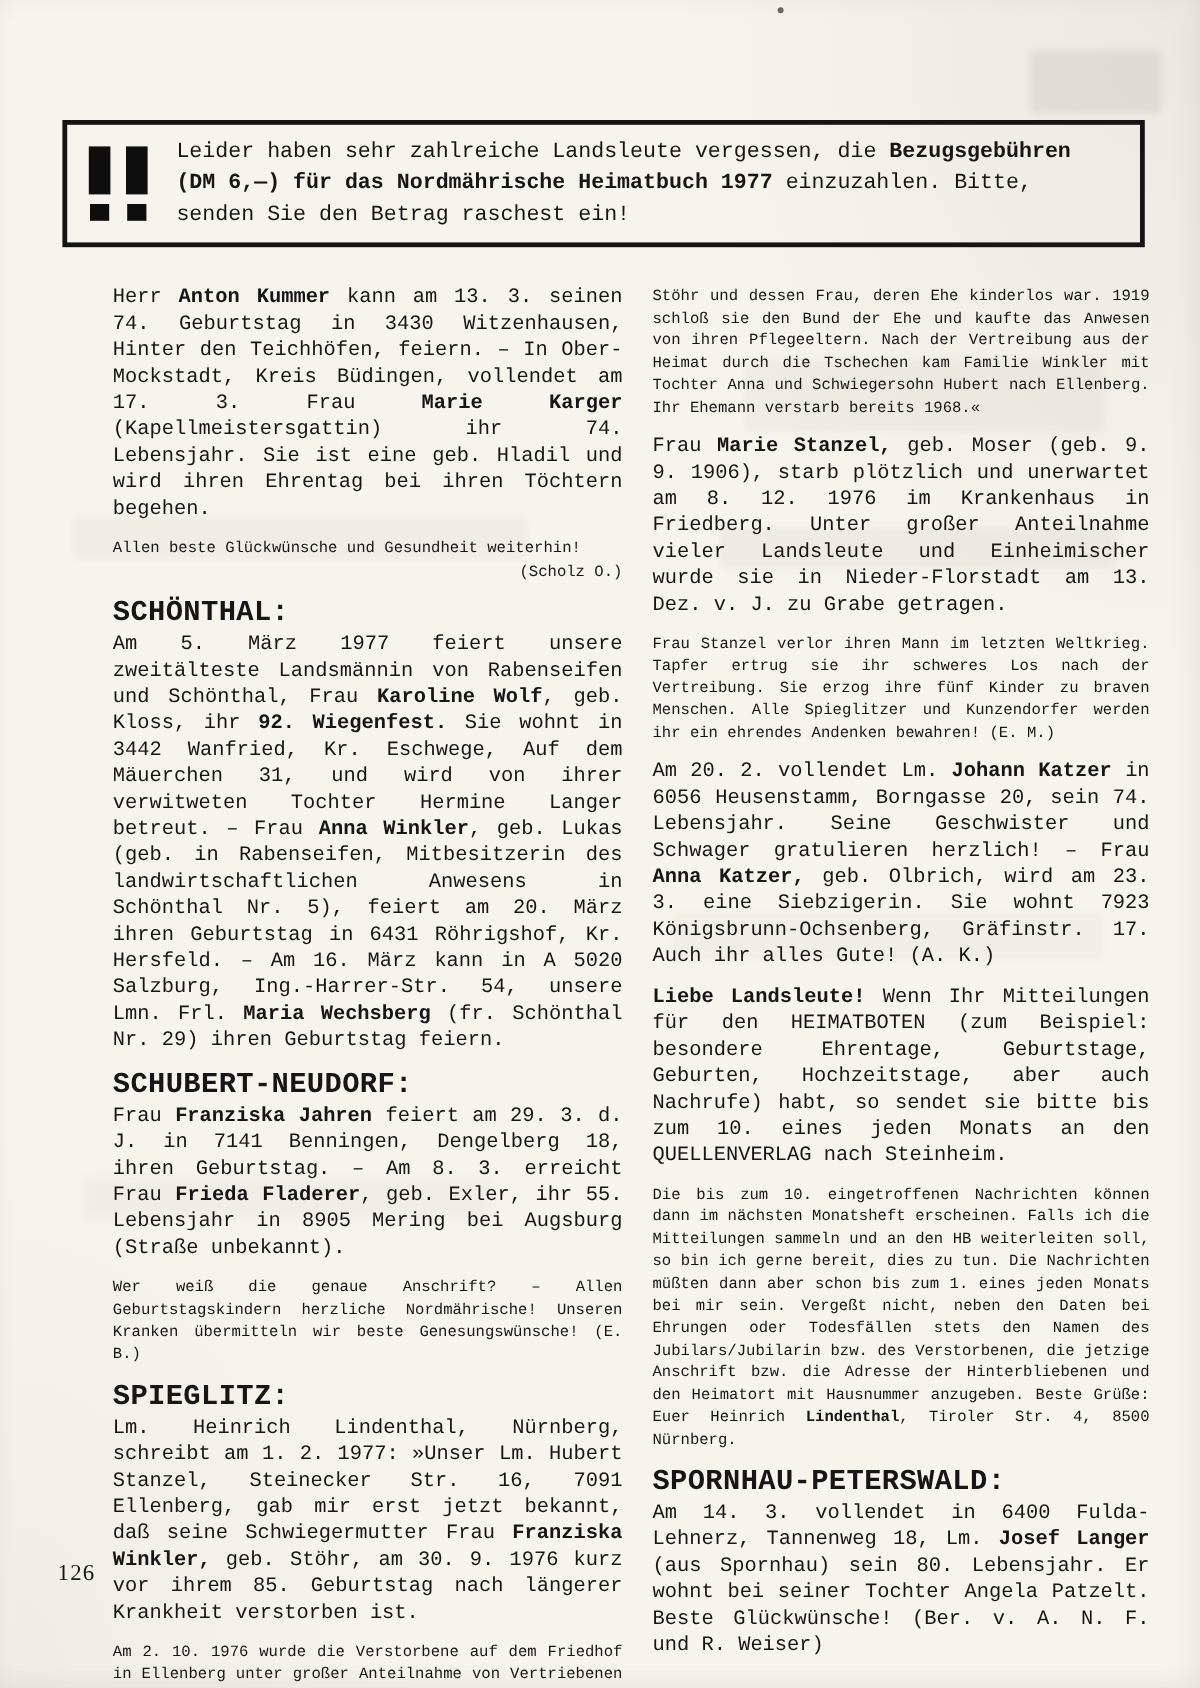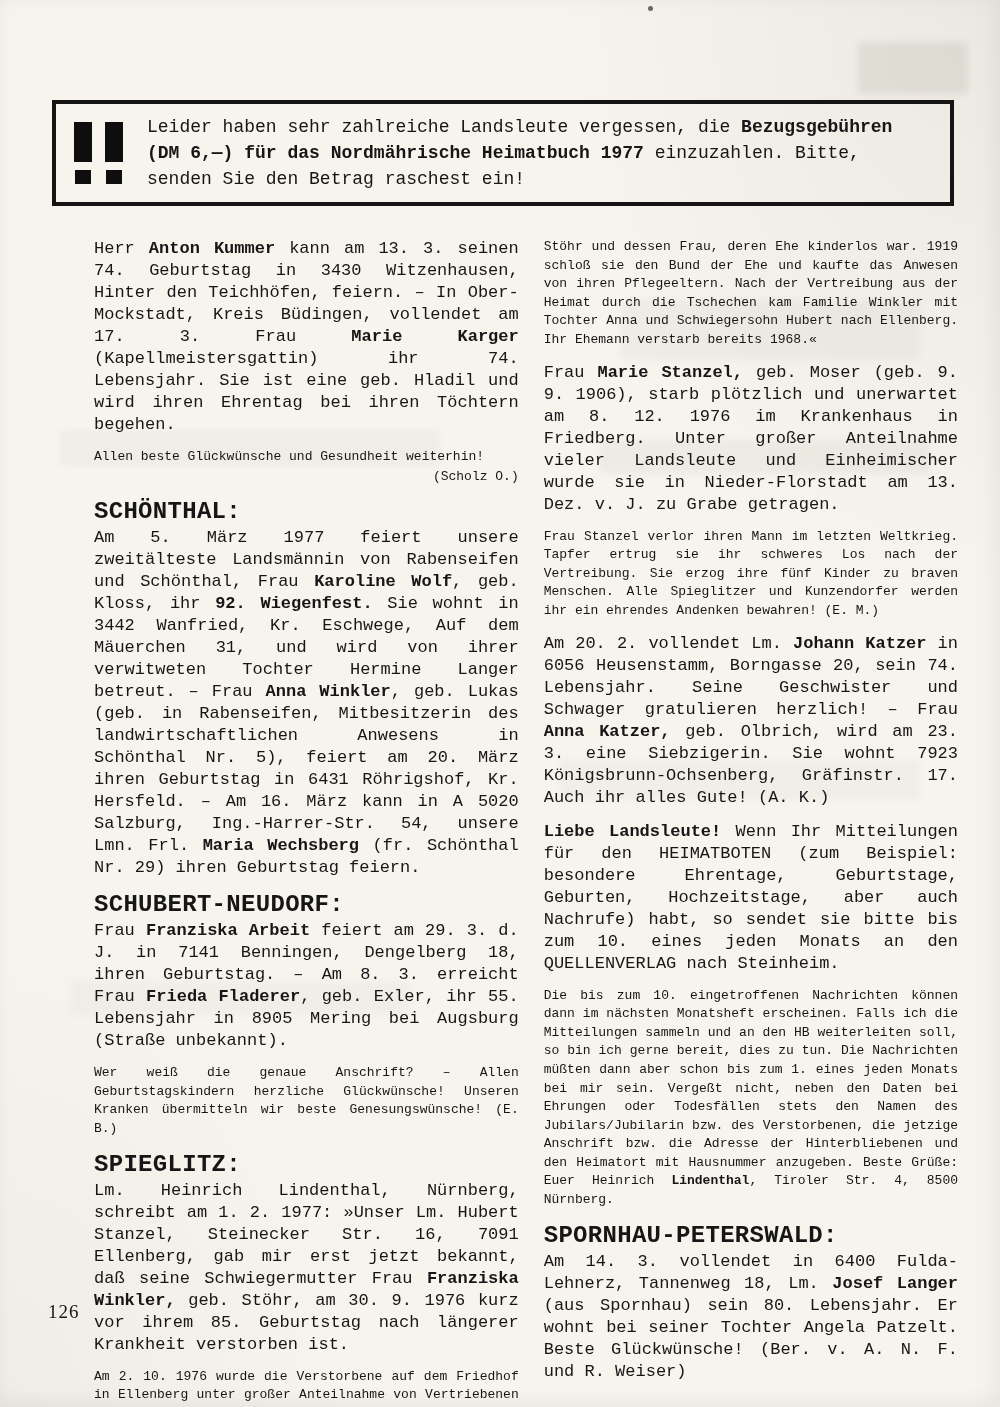--- a/index.html
+++ b/index.html
@@ -87,22 +87,22 @@
     </div>
 
     <div class="columns">
       <div class="col col-left" id="col-left">
           <p class="body-text">Herr <b>Anton Kummer</b> kann am 13. 3. seinen 74. Geburtstag in 3430 Witzenhausen, Hinter den Teichhöfen, feiern. – In Ober-Mockstadt, Kreis Büdingen, vollendet am 17. 3. Frau <b>Marie Karger</b> (Kapellmeistersgattin) ihr 74. Lebensjahr. Sie ist eine geb. Hladil und wird ihren Ehrentag bei ihren Töchtern begehen.</p>
           <p class="fine-print">Allen beste Glückwünsche und Gesundheit weiterhin!</p>
           <p class="fine-print align-right">(Scholz O.)</p>
           <h3 class="section-heading">SCHÖNTHAL:</h3>
           <p class="body-text">Am 5. März 1977 feiert unsere zweitälteste Landsmännin von Rabenseifen und Schönthal, Frau <b>Karoline Wolf</b>, geb. Kloss, ihr <b>92. Wiegenfest.</b> Sie wohnt in 3442 Wanfried, Kr. Eschwege, Auf dem Mäuerchen 31, und wird von ihrer verwitweten Tochter Hermine Langer betreut. – Frau <b>Anna Winkler</b>, geb. Lukas (geb. in Rabenseifen, Mitbesitzerin des landwirtschaftlichen Anwesens in Schönthal Nr. 5), feiert am 20. März ihren Geburtstag in 6431 Röhrigshof, Kr. Hersfeld. – Am 16. März kann in A 5020 Salzburg, Ing.-Harrer-Str. 54, unsere Lmn. Frl. <b>Maria Wechsberg</b> (fr. Schönthal Nr. 29) ihren Geburtstag feiern.</p>
           <h3 class="section-heading">SCHUBERT-NEUDORF:</h3>
-          <p class="body-text">Frau <b>Franziska Arbeit</b> feiert am 29. 3. d. J. in 7141 Benningen, Dengelberg 18, ihren Geburtstag. – Am 8. 3. erreicht Frau <b>Frieda Fladerer</b>, geb. Exler, ihr 55. Lebensjahr in 8905 Mering bei Augsburg (Straße unbekannt).</p>
-          <p class="fine-print">Wer weiß die genaue Anschrift? – Allen Geburtstagskindern herzliche Glückwünsche! Unseren Kranken übermitteln wir beste Genesungswünsche! (E. B.)</p>
+          <p class="body-text">Frau <b>Franziska Jahren</b> feiert am 29. 3. d. J. in 7141 Benningen, Dengelberg 18, ihren Geburtstag. – Am 8. 3. erreicht Frau <b>Frieda Fladerer</b>, geb. Exler, ihr 55. Lebensjahr in 8905 Mering bei Augsburg (Straße unbekannt).</p>
+          <p class="fine-print">Wer weiß die genaue Anschrift? – Allen Geburtstagskindern herzliche Nordmährische! Unseren Kranken übermitteln wir beste Genesungswünsche! (E. B.)</p>
           <h3 class="section-heading">SPIEGLITZ:</h3>
           <p class="body-text">Lm. Heinrich Lindenthal, Nürnberg, schreibt am 1. 2. 1977: »Unser Lm. Hubert Stanzel, Steinecker Str. 16, 7091 Ellenberg, gab mir erst jetzt bekannt, daß seine Schwiegermutter Frau <b>Franziska Winkler,</b> geb. Stöhr, am 30. 9. 1976 kurz vor ihrem 85. Geburtstag nach längerer Krankheit verstorben ist.</p>
           <p class="fine-print">Am 2. 10. 1976 wurde die Verstorbene auf dem Friedhof in Ellenberg unter großer Anteilnahme von Vertriebenen und Einheimischen zur letzten Ruhe gebettet. Schon als Kind lernte sie die Härte der Arbeit kennen. Als 5jährige verlor sie ihren Vater und mit neun Jahren ihre Mutter; so kam sie als Kind zu ihrem Onkel Adolf</p>
         </div>
       <div class="col col-right" id="col-right">
           <p class="fine-print">Stöhr und dessen Frau, deren Ehe kinderlos war. 1919 schloß sie den Bund der Ehe und kaufte das Anwesen von ihren Pflegeeltern. Nach der Vertreibung aus der Heimat durch die Tschechen kam Familie Winkler mit Tochter Anna und Schwiegersohn Hubert nach Ellenberg. Ihr Ehemann verstarb bereits 1968.«</p>
           <p class="body-text">Frau <b>Marie Stanzel,</b> geb. Moser (geb. 9. 9. 1906), starb plötzlich und unerwartet am 8. 12. 1976 im Krankenhaus in Friedberg. Unter großer Anteilnahme vieler Landsleute und Einheimischer wurde sie in Nieder-Florstadt am 13. Dez. v. J. zu Grabe getragen.</p>
           <p class="fine-print">Frau Stanzel verlor ihren Mann im letzten Weltkrieg. Tapfer ertrug sie ihr schweres Los nach der Vertreibung. Sie erzog ihre fünf Kinder zu braven Menschen. Alle Spieglitzer und Kunzendorfer werden ihr ein ehrendes Andenken bewahren! (E. M.)</p>
           <p class="body-text">Am 20. 2. vollendet Lm. <b>Johann Katzer</b> in 6056 Heusenstamm, Borngasse 20, sein 74. Lebensjahr. Seine Geschwister und Schwager gratulieren herzlich! – Frau <b>Anna Katzer,</b> geb. Olbrich, wird am 23. 3. eine Siebzigerin. Sie wohnt 7923 Königsbrunn-Ochsenberg, Gräfinstr. 17. Auch ihr alles Gute! (A. K.)</p>
           <p class="body-text"><b>Liebe Landsleute!</b> Wenn Ihr Mitteilungen für den HEIMATBOTEN (zum Beispiel: besondere Ehrentage, Geburtstage, Geburten, Hochzeitstage, aber auch Nachrufe) habt, so sendet sie bitte bis zum 10. eines jeden Monats an den QUELLENVERLAG nach Steinheim.</p>

